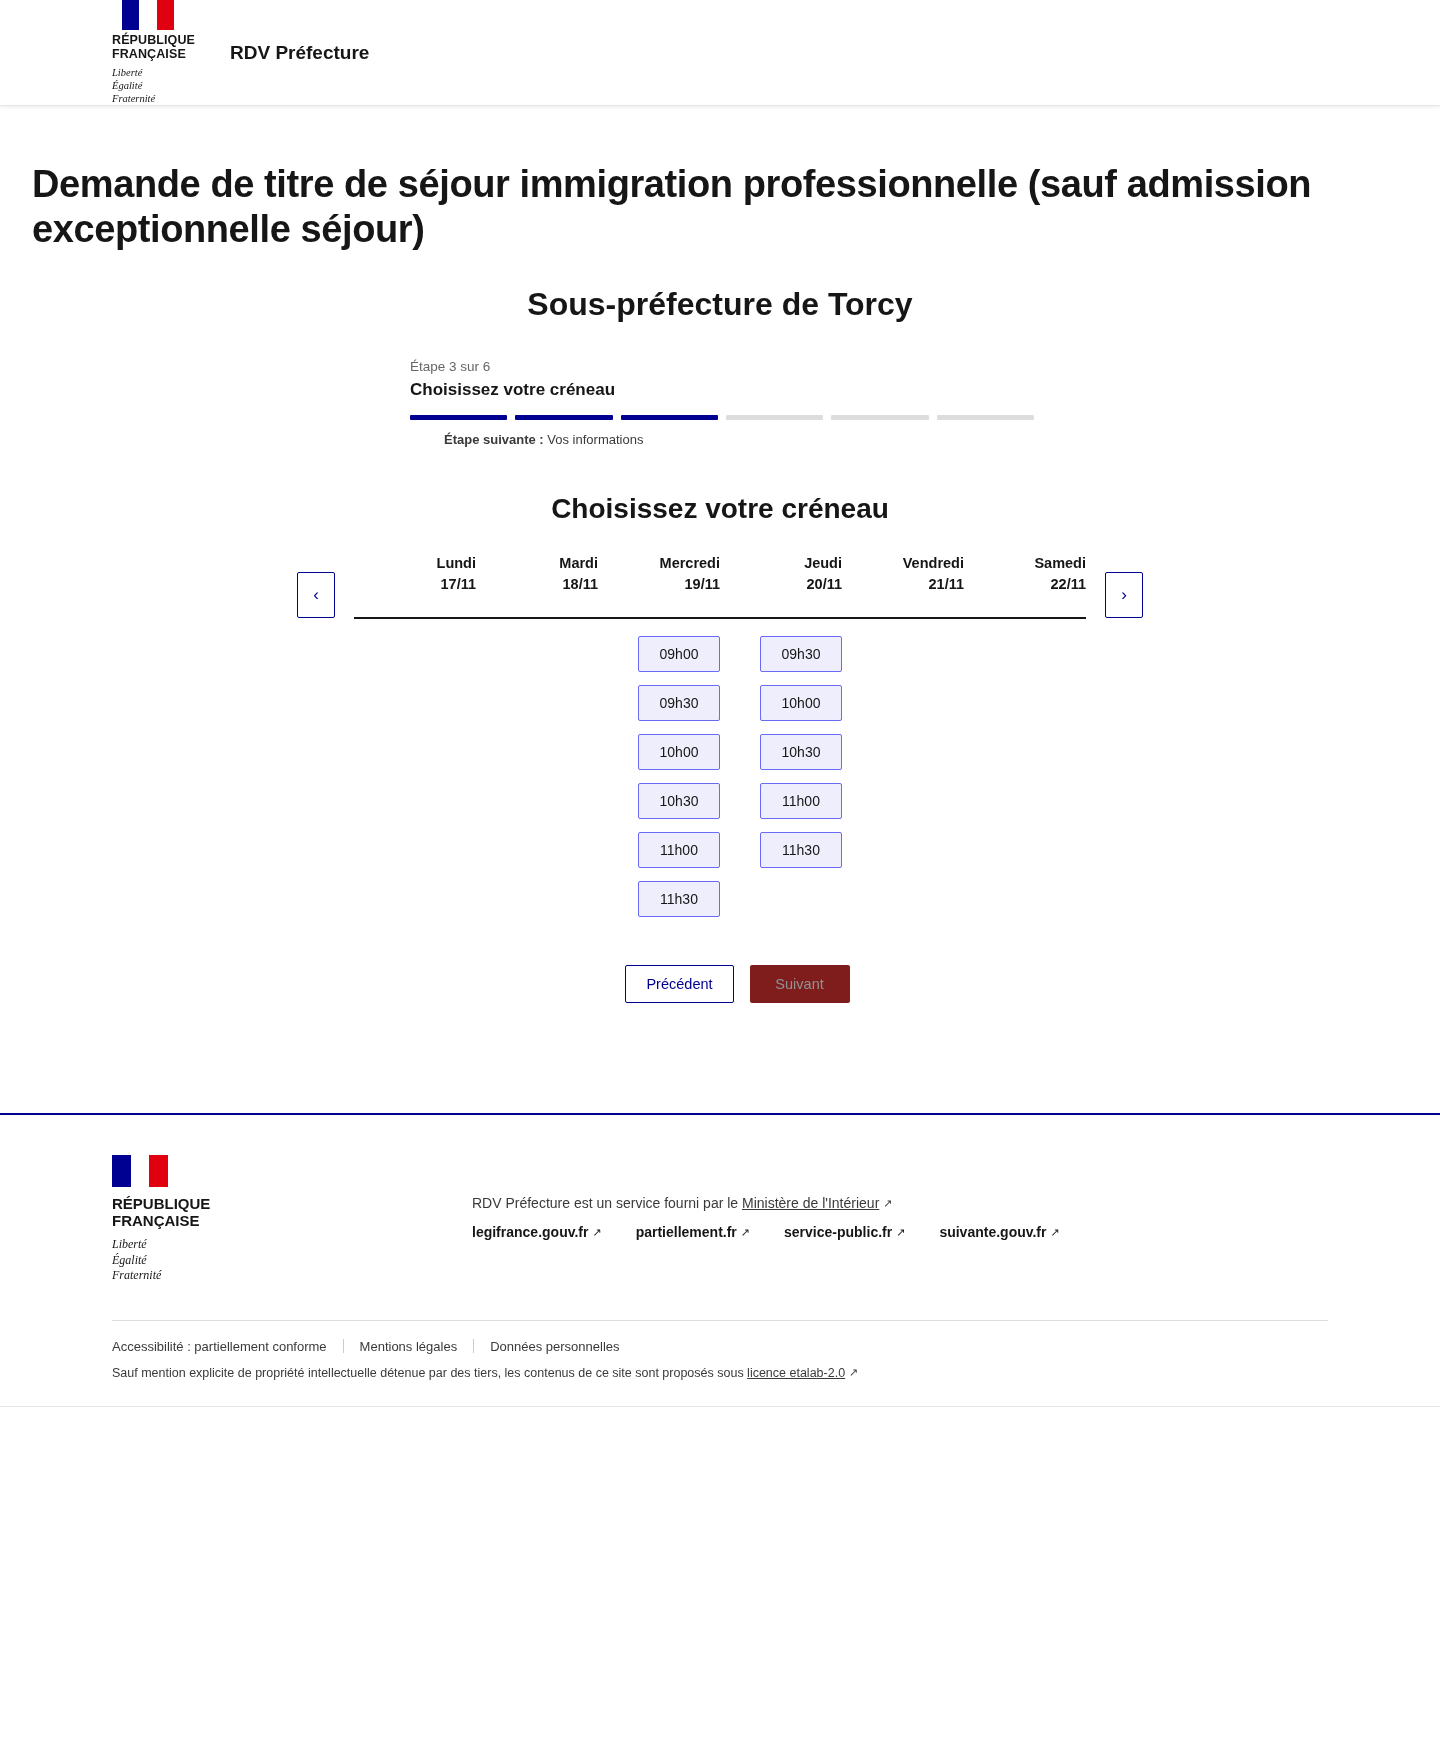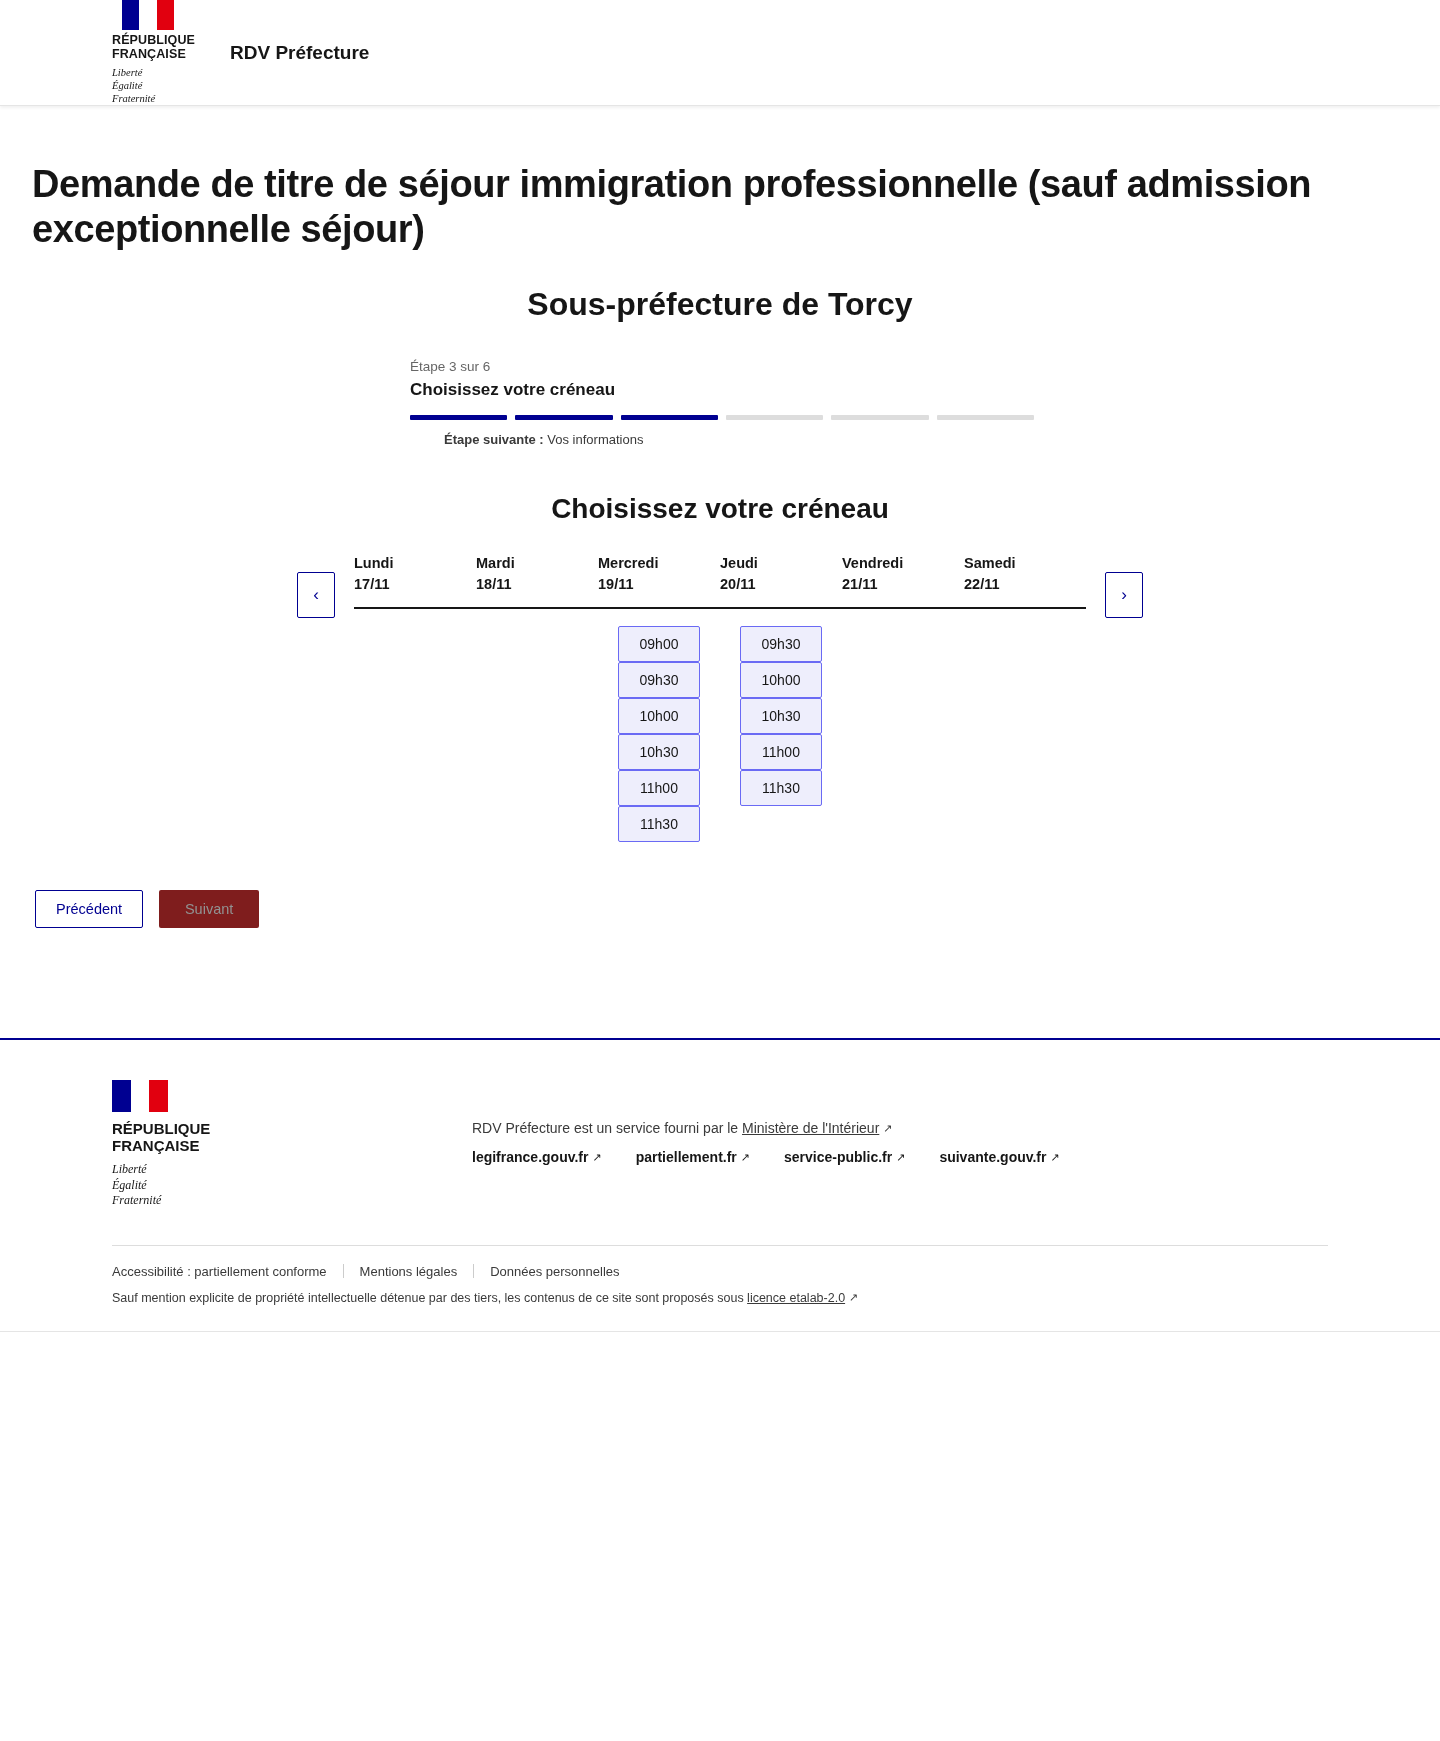--- a/index.html
+++ b/index.html
@@ -160,34 +160,35 @@
     margin: 0 19px;
   }
   .day-col {
     flex: 1;
     display: flex;
     flex-direction: column;
     align-items: center;
   }
   .day-head {
     width: 100%;
-    text-align: left;
-    padding-bottom: 12px;
+    text-align: right;
+    padding-bottom: 22px;
     border-bottom: 2px solid #161616;
     font-size: 14.5px;
     font-weight: 700;
     line-height: 1.45;
   }
   .day-head .dow { display: block; }
   .day-head .date { display: block; }
   .slot-list {
     margin-top: 17px;
     display: flex;
     flex-direction: column;
-    align-items: center;
+    gap: 13px;
+    align-items: flex-end;
     width: 100%;
   }
   .slot {
     width: 82px;
     height: 36px;
     border: 1px solid #6a6af4;
     background: #eeeefc;
     color: #161616;
     font-size: 14px;
     font-family: "Liberation Sans", sans-serif;
@@ -195,21 +196,21 @@
     cursor: pointer;
     display: flex;
     align-items: center;
     justify-content: center;
   }
 
   
   .actions {
     margin: 48px 0 0 0;
     display: flex;
-    justify-content: flex-start;
+    justify-content: center;
     gap: 16px;
     padding-left: 35px;
   }
   .btn-secondary {
     min-width: 100px;
     padding: 10px 20px;
     border: 1px solid #000091;
     background: #ffffff;
     color: #000091;
     font-size: 14.5px;

